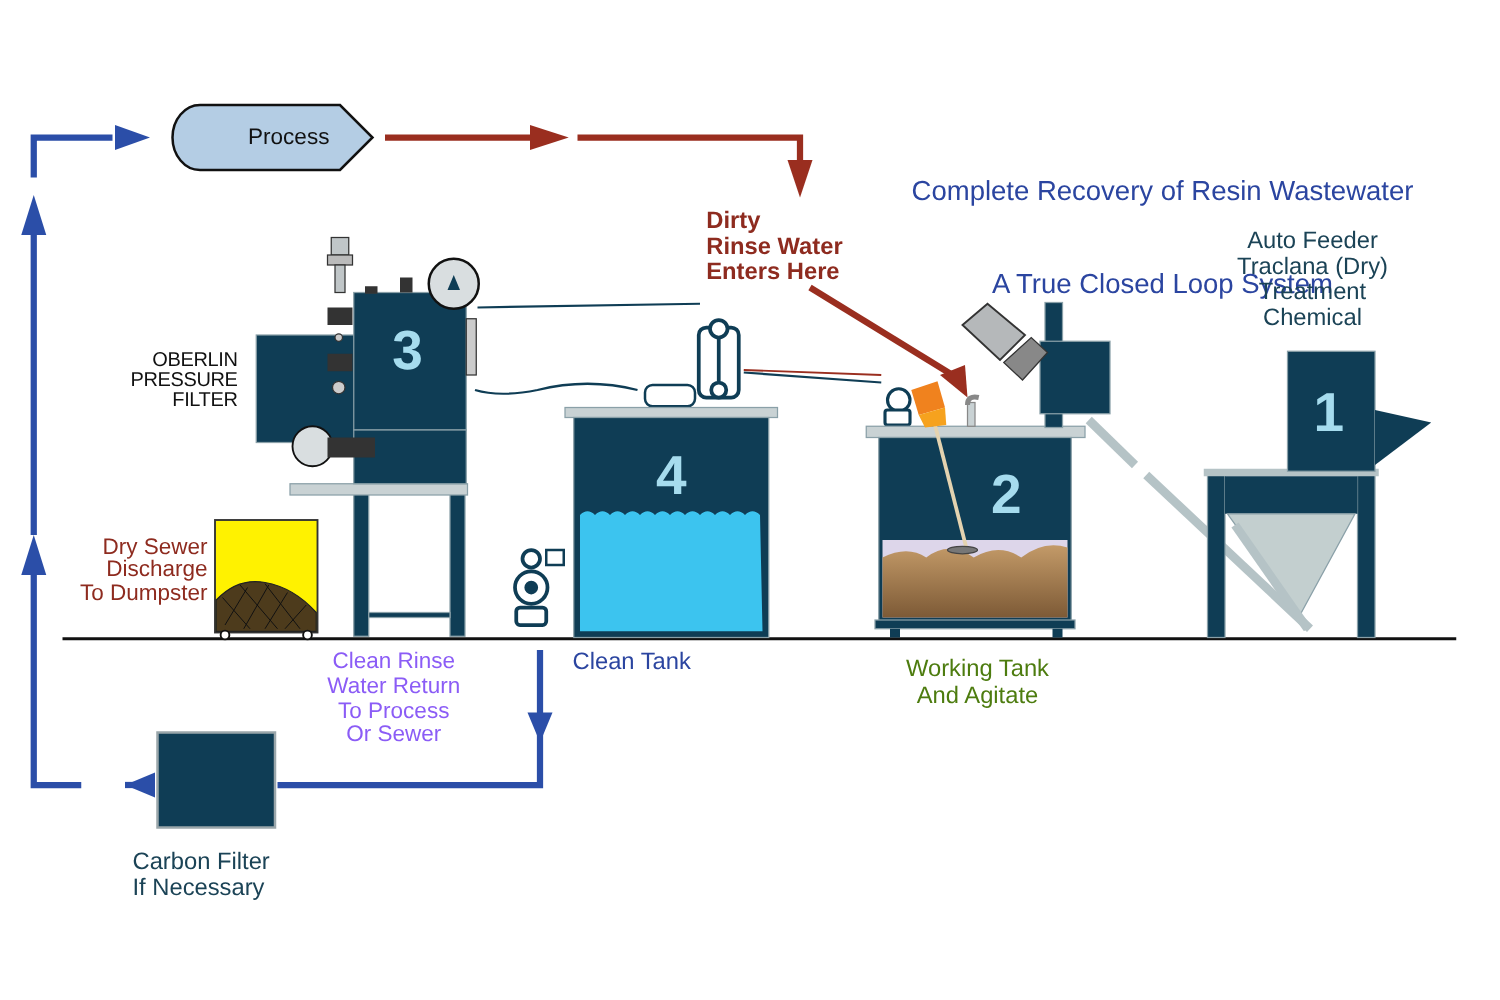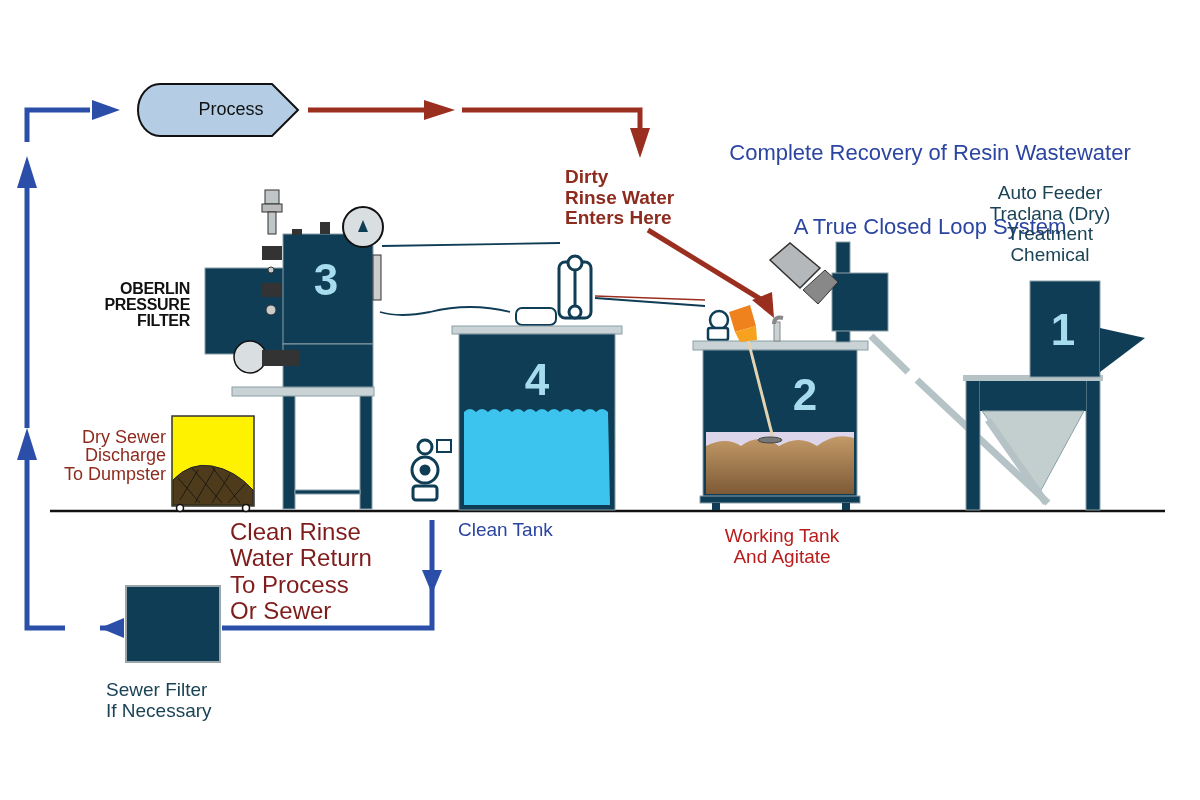--- a/index.html
+++ b/index.html
@@ -2,25 +2,25 @@
 <html><head>
 <meta charset="utf-8">
 <style>
   html,body{margin:0;padding:0;background:#ffffff;}
   body{width:1200px;height:800px;position:relative;overflow:hidden;font-family:"Liberation Sans",sans-serif;}
   svg{position:absolute;left:0;top:0;}
   .lbl{position:absolute;font-family:"Liberation Sans",sans-serif;line-height:1.08;white-space:pre;}
   .title{color:#2b45a0;font-size:22px;text-align:center;left:640px;top:92px;width:580px;line-height:1.12;}
   .dirty{left:565px;top:167px;width:190px;font-size:19px;font-weight:bold;color:#8e2b1f;}
   .auto{left:960px;top:183px;width:180px;text-align:center;font-size:19px;color:#1b4356;}
-  .oberlin{left:90px;top:281px;width:100px;text-align:right;font-size:16px;font-weight:bold;color:#111;line-height:1.0;letter-spacing:-0.3px;}
+  .oberlin{left:90px;top:281px;width:100px;text-align:right;font-size:16px;font-weight:normal;color:#111;line-height:1.0;letter-spacing:-0.3px;}
   .drycake{left:30px;top:428px;width:136px;text-align:right;font-size:18px;color:#8e2b1f;line-height:1.02;}
-  .cleanrinse{left:230px;top:519px;width:170px;text-align:left;font-size:24px;color:#7f1d1d;line-height:1.1;}
+  .cleanrinse{left:230px;top:519px;width:170px;text-align:center;font-size:18px;color:#8b5cf6;line-height:1.1;}
   .cleantank{left:458px;top:520px;font-size:19px;color:#2b45a0;}
-  .working{left:692px;top:526px;width:180px;text-align:center;font-size:19px;color:#b91c1c;line-height:1.1;}
+  .working{left:692px;top:526px;width:180px;text-align:center;font-size:19px;color:#4d7c0f;line-height:1.1;}
   .carbon{left:106px;top:680px;font-size:19px;color:#1b4356;line-height:1.1;}
   .process-text{left:140px;top:100px;width:150px;text-align:center;font-size:18px;color:#111;margin-left:16px;}
   .num{font-family:"Liberation Sans",sans-serif;font-weight:bold;fill:#a6dcee;}
 </style>
 </head>
 <body>
 
 <svg width="1200" height="800" viewBox="0 0 1200 800">
   <defs>
     <linearGradient id="sludgeG" x1="0" y1="0" x2="0" y2="1">
@@ -203,14 +203,14 @@
 <div class="lbl drycake">Dry Sewer
 Discharge
 To Dumpster</div>
 <div class="lbl cleanrinse">Clean Rinse
 Water Return
 To Process
 Or Sewer</div>
 <div class="lbl cleantank">Clean Tank</div>
 <div class="lbl working">Working Tank
 And Agitate</div>
-<div class="lbl carbon">Sewer Filter
+<div class="lbl carbon">Carbon Filter
 If Necessary</div>
 
 </body></html>

